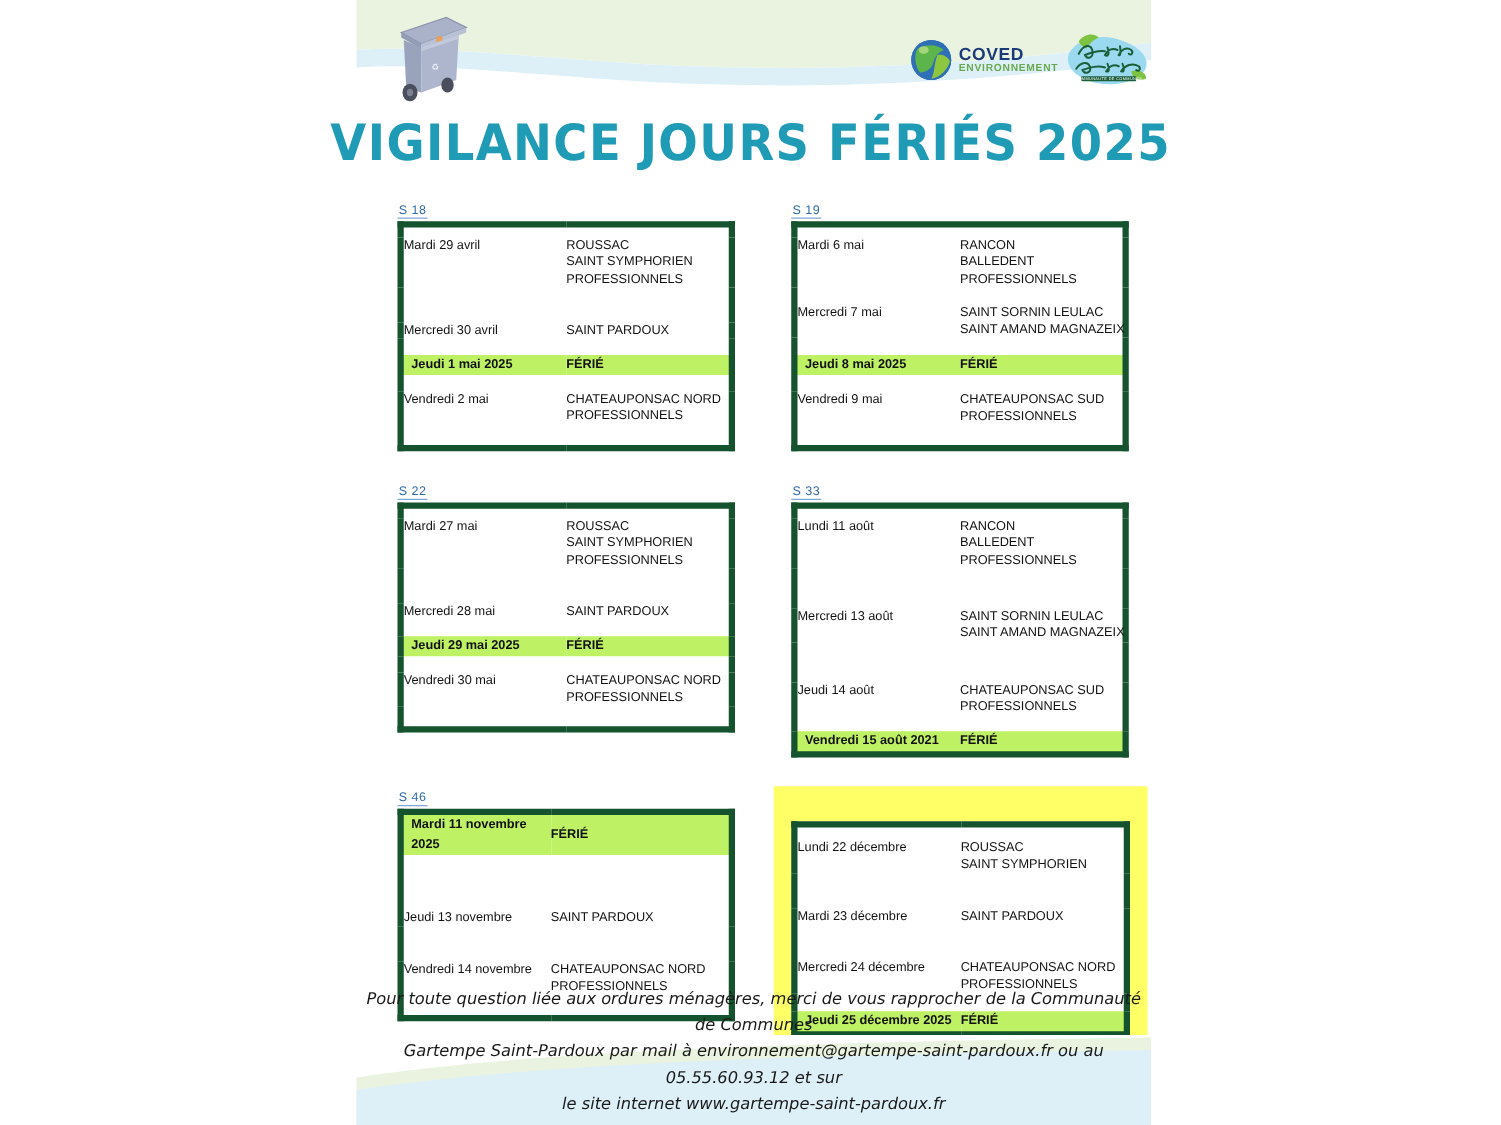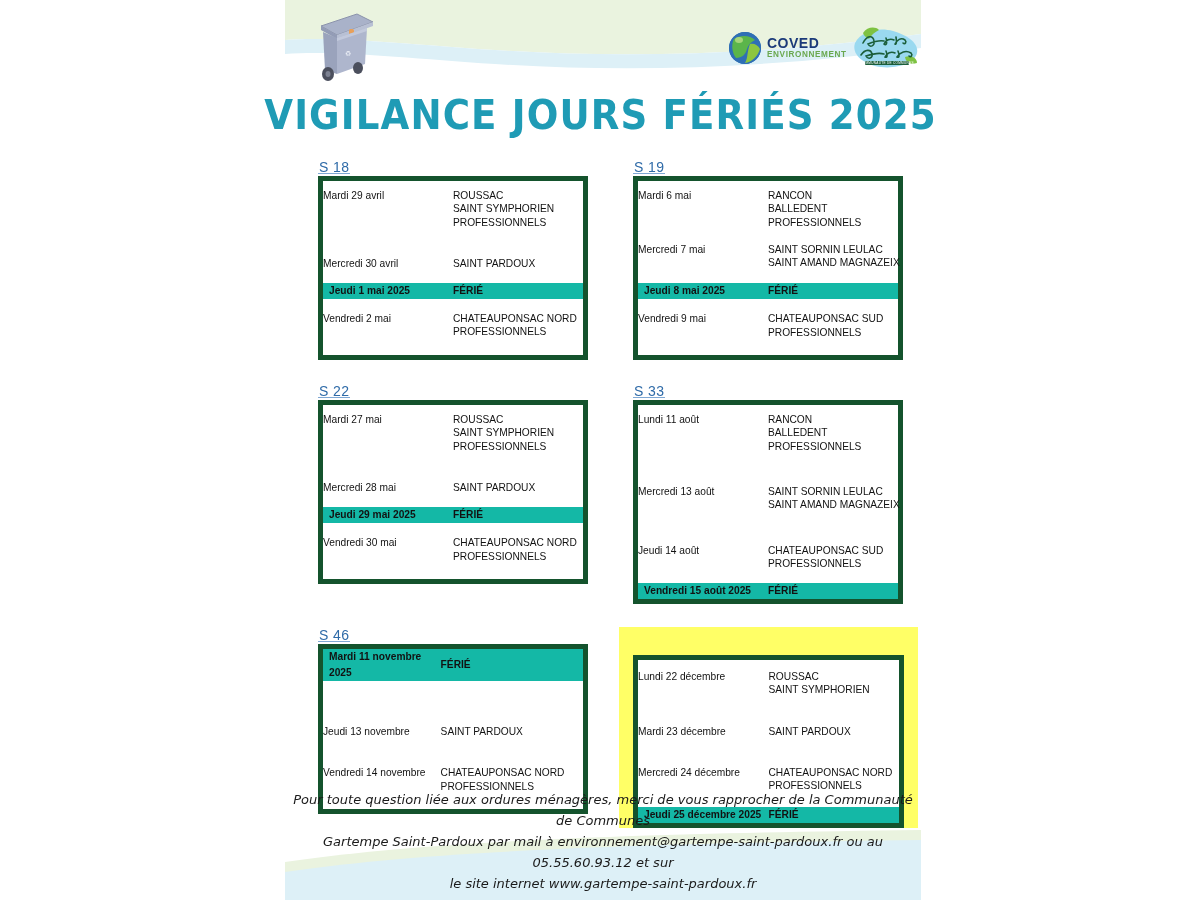--- a/index.html
+++ b/index.html
@@ -107,21 +107,21 @@
   .block-row {
     display: flex;
     justify-content: space-between;
   }
   .block {
     width: 270px;
     position: relative;
   }
   .week-label {
     font-family: "Liberation Sans", sans-serif;
-    font-size: 14px;
+    font-size: 10px;
     color: #2f6ba8;
     letter-spacing: 0.4px;
     border-bottom: 1px solid #7fa8d4;
     display: inline-block;
     line-height: 11px;
     padding: 0 1px;
     margin-bottom: 2px;
   }
 
   table.sched {
@@ -136,21 +136,21 @@
     vertical-align: top;
     font-family: "Liberation Sans", sans-serif;
     font-size: 10.2px;
     color: #121212;
     line-height: 13.3px;
   }
   td.col-day { width: 44%; padding-left: 6px; }
   td.col-zone { width: 56%; }
   tr.row-normal td { padding-top: 0; }
   tr.holiday td {
-    background: #14b8a6;
+    background: #bef264;
     font-weight: bold;
     height: 16px;
     vertical-align: middle;
     line-height: 16px;
   }
   tr.holiday td.col-day { padding-left: 6px; }
   .zone-line { display: block; white-space: nowrap; }
   .spacer-row td { height: 8px; line-height: 8px; font-size: 0; }
 
   
@@ -442,21 +442,21 @@
             <td class="col-day">Jeudi 14 août</td>
             <td class="col-zone">
               <span class="zone-line">CHATEAUPONSAC SUD</span>
               <span class="zone-line">PROFESSIONNELS</span>
             </td>
           </tr>
           <tr class="spacer-row">
               <td colspan="2" style="height:13px"></td>
             </tr>
           <tr class="holiday">
-            <td class="col-day">Vendredi 15 août 2025</td>
+            <td class="col-day">Vendredi 15 août 2021</td>
             <td class="col-zone">FÉRIÉ</td>
           </tr>
         </tbody>
       </table>
     </div>
   </div>
 
   <div class="block-row" style="align-items:flex-start;">
 
     <div class="block">

